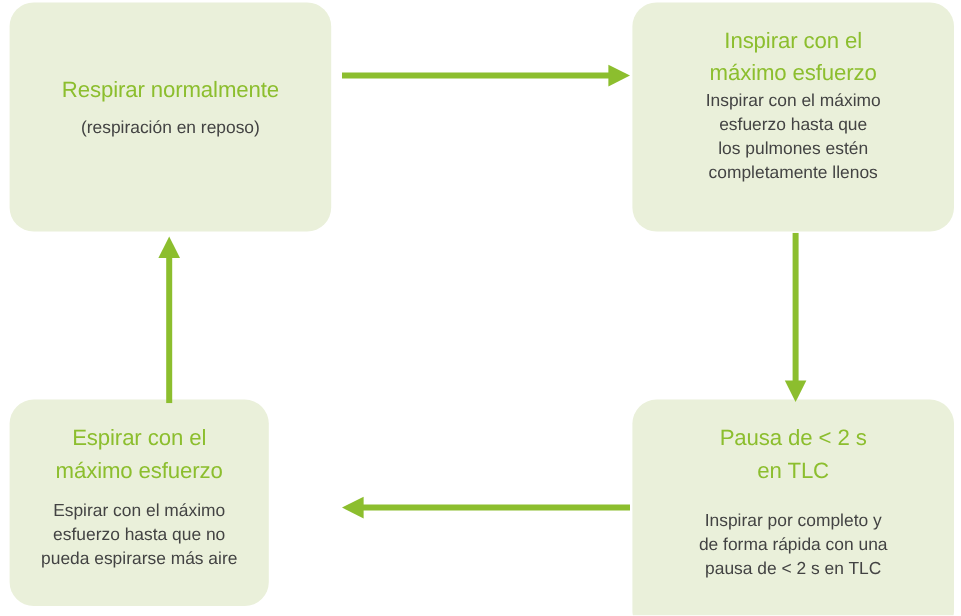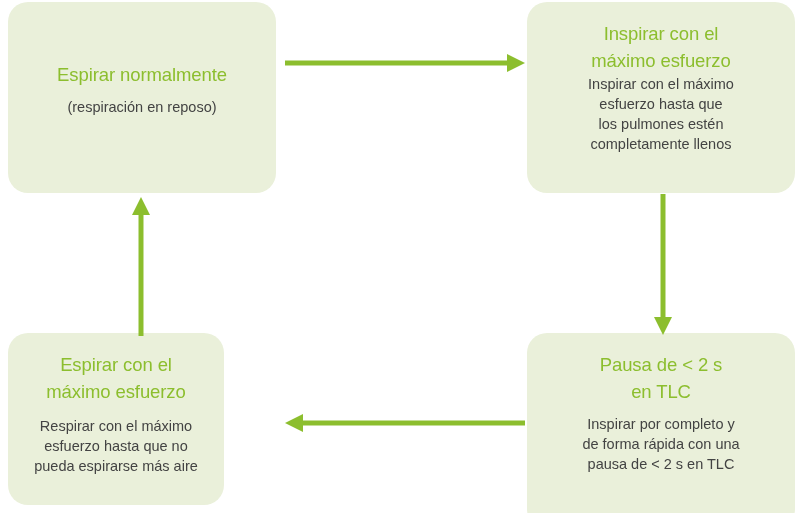--- a/index.html
+++ b/index.html
@@ -57,42 +57,42 @@
   #node-inspirar-maximo-esfuerzo {
     left: 527px; top: 2px; width: 268px; height: 191px;
     padding-top: 18px;
   }
   #node-inspirar-maximo-esfuerzo .node-body { margin-top: 0; }
 
   #node-pausa-tlc {
     left: 527px; top: 333px; width: 268px; height: 196px;
     padding-top: 18px;
   }
-  #node-pausa-tlc .node-body { margin-top: 9px; }
+  #node-pausa-tlc .node-body { margin-top: 19px; }
 
   #node-espirar-maximo-esfuerzo {
     left: 8px; top: 333px; width: 216px; height: 172px;
     padding-top: 18px;
   }
   #node-espirar-maximo-esfuerzo .node-body { margin-top: 11px; }
 
   
   .arrow { position: absolute; }
   #arrow-top    { left: 285px; top: 50px;  width: 240px; height: 26px; }
   #arrow-right  { left: 650px; top: 194px; width: 26px;  height: 141px; }
   #arrow-bottom { left: 283px; top: 410px; width: 242px; height: 26px; }
   #arrow-left   { left: 128px; top: 196px; width: 26px;  height: 140px; }
 </style>
 </head>
 <body>
 
 <div id="canvas">
 
   <div class="node" id="node-respirar-normalmente">
-    <div class="node-title">Espirar normalmente</div>
+    <div class="node-title">Respirar normalmente</div>
     <div class="node-body">(respiración en reposo)</div>
   </div>
 
   <div class="node" id="node-inspirar-maximo-esfuerzo">
     <div class="node-title">Inspirar con el
 máximo esfuerzo</div>
     <div class="node-body">Inspirar con el máximo
 esfuerzo hasta que
 los pulmones estén
 completamente llenos</div>
@@ -102,21 +102,21 @@
     <div class="node-title">Pausa de &lt; 2 s
 en TLC</div>
     <div class="node-body">Inspirar por completo y
 de forma rápida con una
 pausa de &lt; 2 s en TLC</div>
   </div>
 
   <div class="node" id="node-espirar-maximo-esfuerzo">
     <div class="node-title">Espirar con el
 máximo esfuerzo</div>
-    <div class="node-body">Respirar con el máximo
+    <div class="node-body">Espirar con el máximo
 esfuerzo hasta que no
 pueda espirarse más aire</div>
   </div>
 
   <div class="arrow" id="arrow-top">
     <svg width="240" height="26" viewBox="0 0 240 26">
       <line x1="0" y1="13" x2="225" y2="13" stroke="#8CBE2E" stroke-width="5"></line>
       <polygon points="222,4 240,13 222,22" fill="#8CBE2E"></polygon>
     </svg>
   </div>

